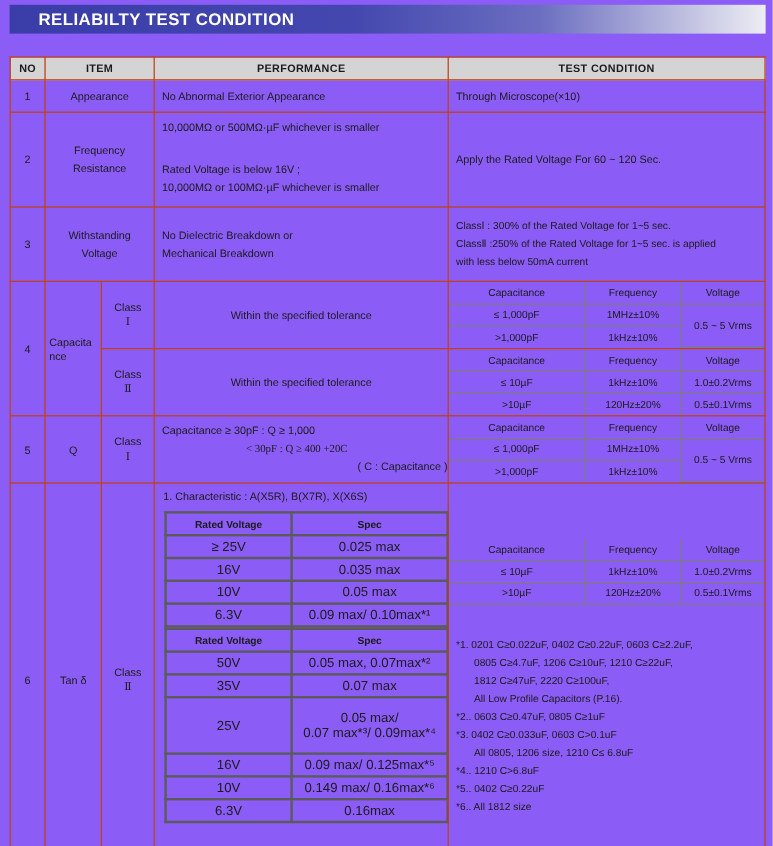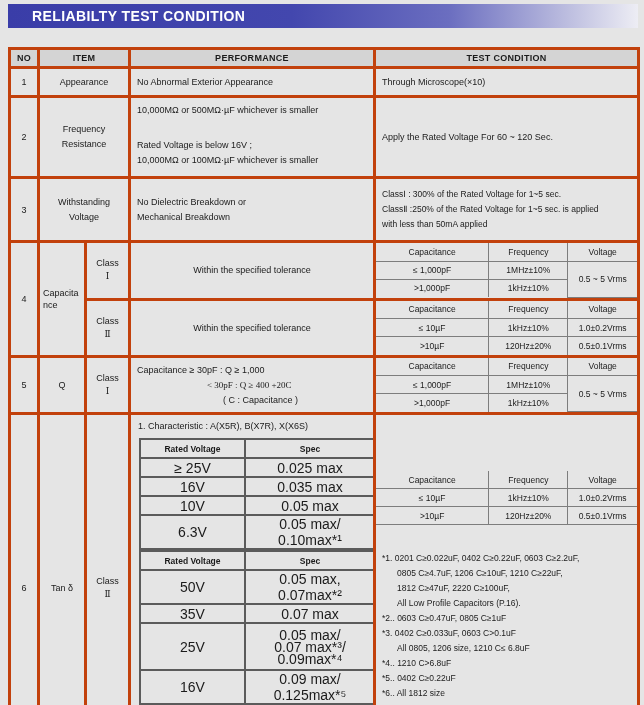--- a/index.html
+++ b/index.html
@@ -1,28 +1,28 @@
 <!DOCTYPE html>
 <html><head>
 <meta charset="utf-8">
 <style>
   * { margin:0; padding:0; box-sizing:border-box; }
   html,body { background:#ffffff; }
   body { font-family:"Liberation Sans", sans-serif; color:#1b1b1b; }
-  .page { position:relative; width:644px; height:705px; background:#e5e5e5; overflow:hidden; }
+  .page { position:relative; width:644px; height:705px; background:#8b5cf6; overflow:hidden; }
 
   .banner { position:absolute; left:8px; top:4px; width:630px; height:24px;
     background:linear-gradient(90deg,#3a3da8 0%,#4347ae 45%,#6b6ec0 70%,#b9bade 88%,#ededf4 100%);
     display:flex; align-items:center; }
   .banner-title { color:#ffffff; font-weight:bold; font-size:14px; letter-spacing:0.4px; padding-left:24px; }
 
   table.main { position:absolute; left:8px; top:47px; width:629px;
     border-collapse:collapse; table-layout:fixed;
     border:1px solid #333; border-bottom:3px solid #0a0a0a; }
-  table.main > tbody > tr > td { border:3px solid #c2410c; font-size:9px; vertical-align:middle; }
+  table.main > tbody > tr > td { border:1px solid #c2410c; font-size:9px; vertical-align:middle; }
 
   tr.hdr td { background:#d4d4d4; font-weight:bold; text-align:center; height:19px; letter-spacing:0.3px; }
 
   td.c-center { text-align:center; }
   td.c-left { text-align:left; padding:8px 6px; }
   td.pad0 { padding:0; vertical-align:top; }
 
   .lines div { line-height:15px; }
   .item-wrap { word-break:break-all; padding:0 3px; text-align:left; line-height:12px; }
   .classlbl { text-align:center; line-height:13px; }
@@ -36,32 +36,32 @@
   table.cond tr td:first-child { border-left:none; }
   table.cond tr td:last-child { border-right:none; }
   table.cond tr:first-child td { border-top:none; }
   table.cond tr.lastrow td { border-bottom:none; }
   col.cw1 { width:43.2%; } col.cw2 { width:30.3%; } col.cw3 { width:26.5%; }
 
   
   .char-title { font-size:9px; margin:3px 0 7px 3px; }
   table.spec { border-collapse:collapse; table-layout:fixed; width:235px; margin-left:4px;
     border:2px solid #3c3c3c; }
-  table.spec td { border:2px solid #5b5b5b; text-align:center; height:19px; font-size:14px; }
+  table.spec td { border:2px solid #5b5b5b; text-align:center; height:19px; font-size:11px; }
   table.spec td.sh { font-weight:bold; font-size:8.5px; }
   col.sv { width:105px; } col.ss { width:130px; }
   .spec2l { line-height:12px; padding:2px 0; }
 
   .notes { padding:26px 4px 4px 6px; font-size:8.5px; }
   .notes div { line-height:15px; }
   .notes .ind { padding-left:15px; }
 
   .r5line1 { padding-left:6px; }
   .r5line2 { padding-left:76px;font-family:Liberation Serif, serif; }
-  .r5line3 { padding-left:92px; }
+  .r5line3 { padding-left:92px;text-align:right; }
 </style>
 </head>
 <body>
 
 <div class="page">
 
   <div class="banner">
     <span class="banner-title">RELIABILTY TEST CONDITION</span>
   </div>
 
@@ -109,21 +109,21 @@
         <div>Withstanding</div>
         <div>Voltage</div>
       </td>
       <td class="c-left lines">
         <div>No Dielectric Breakdown or</div>
         <div>Mechanical Breakdown</div>
       </td>
       <td class="c-left lines" style="font-size:8.5px">
         <div>ClassⅠ : 300% of the Rated Voltage for 1~5 sec.</div>
         <div>ClassⅡ :250% of the Rated Voltage for 1~5 sec. is applied</div>
-        <div>with less than 50mA applied</div>
+        <div>with less below 50mA current</div>
       </td>
     </tr>
 
     <tr style="height:56px">
       <td rowspan="2" class="c-center">4</td>
       <td rowspan="2">
         <div class="item-wrap">Capacitance</div>
       </td>
       <td class="classlbl">
         <div>Class</div>
@@ -256,21 +256,21 @@
           <tr>
             <td>16V</td>
             <td>0.035 max</td>
           </tr>
           <tr>
             <td>10V</td>
             <td>0.05 max</td>
           </tr>
           <tr>
             <td>6.3V</td>
-            <td>0.05 max/ 0.10max*¹</td>
+            <td>0.09 max/ 0.10max*¹</td>
           </tr>
         </tbody>
             </table>
         <table class="spec">
           <colgroup>
                 <col class="sv">
                 <col class="ss">
               </colgroup>
           <tbody>
                 <tr>

